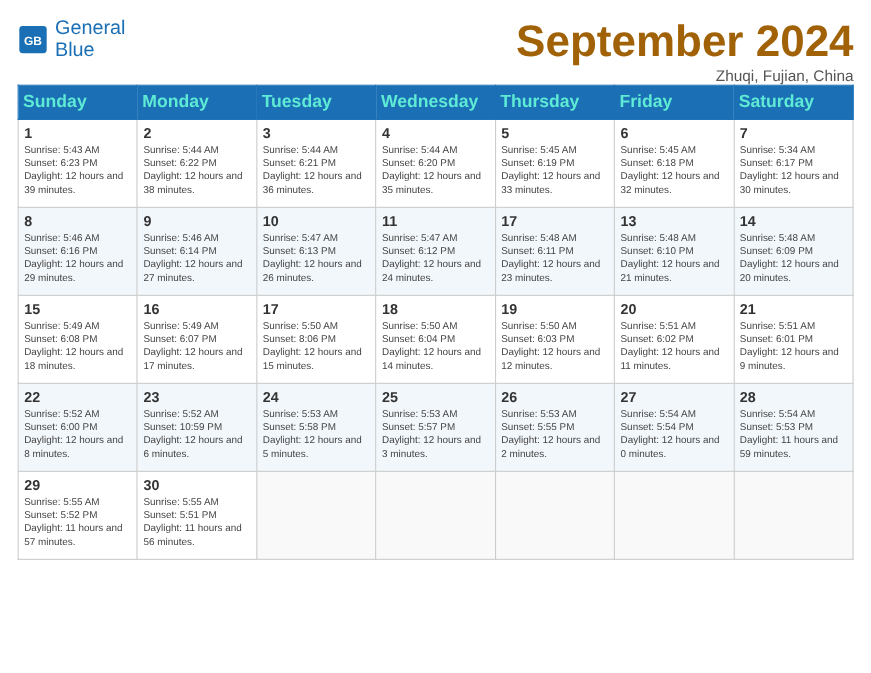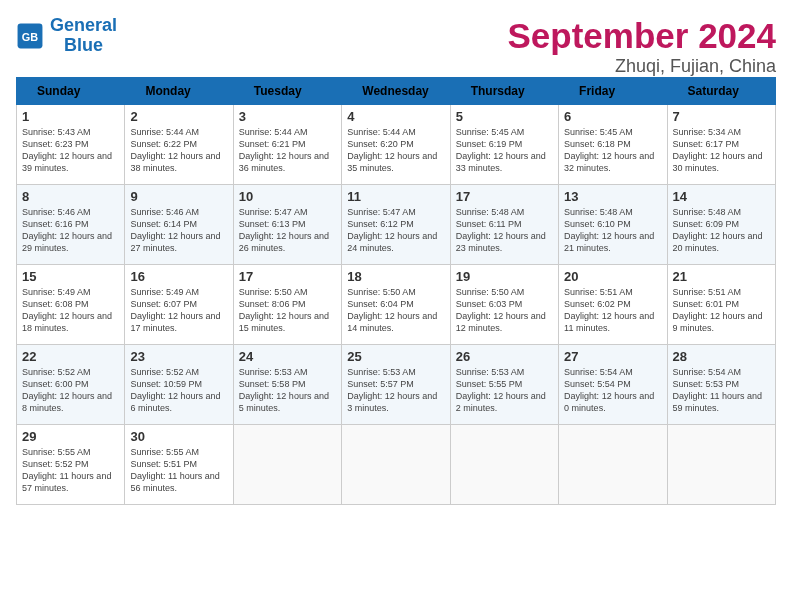--- a/index.html
+++ b/index.html
@@ -15,51 +15,50 @@
       justify-content: space-between;
       align-items: flex-start;
     }
     .logo {
       display: flex;
       align-items: center;
       gap: 6px;
     }
     .logo-text {
       font-size: 18px;
-      font-weight: bold;
+      font-weight: normal;
       color: #333;
       line-height: 1.1;
-      text-align: center;
     }
     .logo-text span { color: #1a6fb5; }
     .logo-icon {
       width: 28px;
       height: 28px;
     }
     .title-block { text-align: right; }
     .month-title {
-      font-size: 35px;
+      font-size: 40px;
       font-weight: bold;
-      color: #be185d;
+      color: #a16207;
     }
     .subtitle {
-      font-size: 18px;
+      font-size: 14px;
       color: #555;
     }
     table {
       width: 100%;
       border-collapse: collapse;
       font-size: 10px;
     }
     thead tr th {
       background: #1a6fb5;
-      color: #000000;
-      padding: 6px 20px;
+      color: #5eead4;
+      padding: 6px 4px;
       text-align: left;
-      font-size: 12px;
+      font-size: 16px;
       font-weight: bold;
       border: 1px solid #1a6fb5;
     }
     tbody tr td {
       border: 1px solid #ccc;
       vertical-align: top;
       padding: 4px 5px;
       width: 14.28%;
       height: 80px;
       background: #fff;

